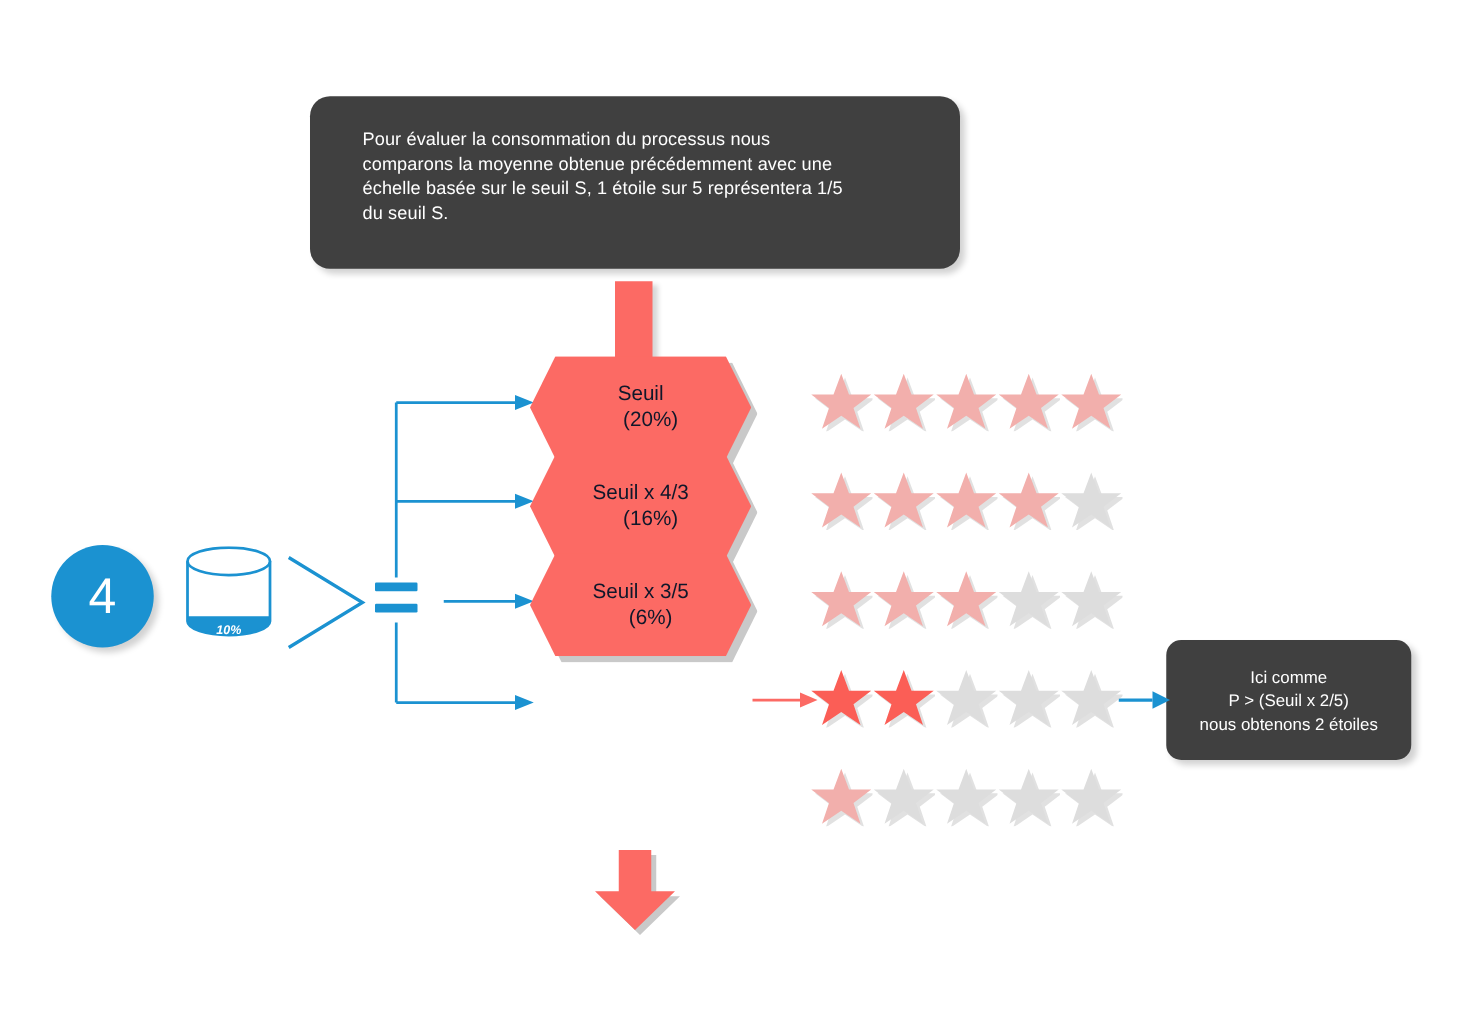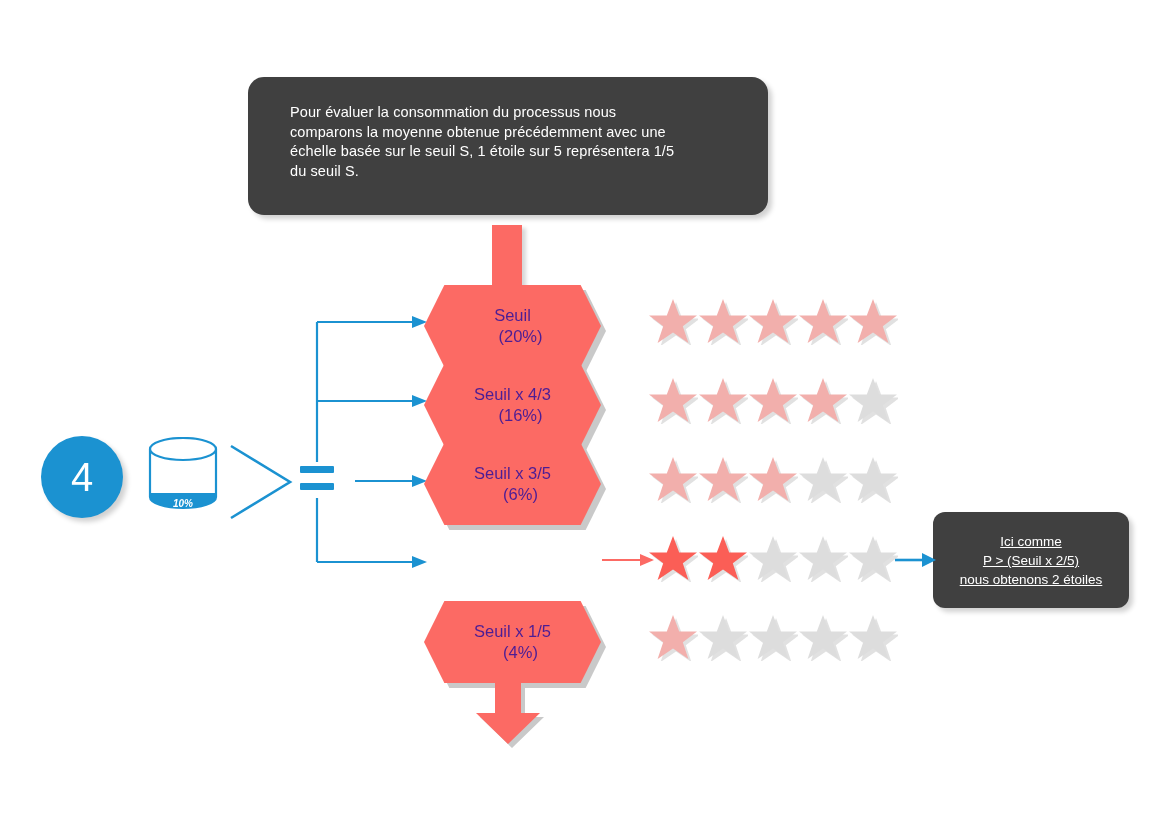--- a/index.html
+++ b/index.html
@@ -24,21 +24,21 @@
     border-radius:16px;
     padding:26px 30px 0 42px;
   }
   .callout-top .txt{
     font-size:14.5px;line-height:19.5px;white-space:pre-line;
     letter-spacing:0.1px;
   }
   .callout-right{
     left:933px;top:512px;width:196px;height:96px;
     border-radius:12px;
-    display:flex;align-items:center;justify-content:center;text-decoration:underline;
+    display:flex;align-items:center;justify-content:center;
   }
   .callout-right .txt{
     font-size:13.5px;line-height:19px;text-align:center;white-space:pre-line;
   }
 
   
   .circle4{
     position:absolute;left:41px;top:436px;width:82px;height:82px;
     border-radius:50%;background:#1B92D1;
     box-shadow:4px 4px 5px rgba(0,0,0,0.18);
@@ -57,21 +57,21 @@
   
   .lines{position:absolute;left:0;top:0;width:1169px;height:825px;pointer-events:none;}
 
   
   .hexwrap{position:absolute;left:424px;width:177px;height:82px;}
   .hex{
     position:absolute;left:0;top:0;width:177px;height:82px;
     background:#FC6A64;
     clip-path:polygon(11.5% 0%, 88.5% 0%, 100% 50%, 88.5% 100%, 11.5% 100%, 0% 50%);
     display:flex;flex-direction:column;align-items:center;justify-content:center;
-    color:#4c1d95;
+    color:#0f172a;
   }
   .hexshadow{
     position:absolute;left:5px;top:5px;width:177px;height:82px;
     background:#c9c9c9;
     clip-path:polygon(11.5% 0%, 88.5% 0%, 100% 50%, 88.5% 100%, 11.5% 100%, 0% 50%);
   }
   .hex .l1{font-size:16.5px;line-height:21px;}
   .hex .l2{font-size:16.5px;line-height:21px;margin-left:16px;}
 
   
@@ -179,27 +179,20 @@
       <div class="l2">(16%)</div>
     </div>
   </div>
   <div class="hexwrap" style="top:443px">
     <div class="hexshadow"></div>
     <div class="hex">
       <div class="l1">Seuil x 3/5</div>
       <div class="l2">(6%)</div>
     </div>
   </div>
-  <div class="hexwrap" style="top:601px">
-    <div class="hexshadow"></div>
-    <div class="hex">
-      <div class="l1">Seuil x 1/5</div>
-      <div class="l2">(4%)</div>
-    </div>
-  </div>
 
   <div class="redarrow" style="left:470px;top:680px;width:76px;height:68px;">
     <svg width="76" height="68" viewBox="0 0 76 68">
       <polygon points="25,0 51,0 51,33 70,33 38,64 6,33 25,33" fill="#C9C9C9" transform="translate(4,4)"></polygon>
       <polygon points="25,0 51,0 51,33 70,33 38,64 6,33 25,33" fill="#FC6A64"></polygon>
     </svg>
   </div>
 
   <div class="starrow" style="top:297px">
       <div class="star">

